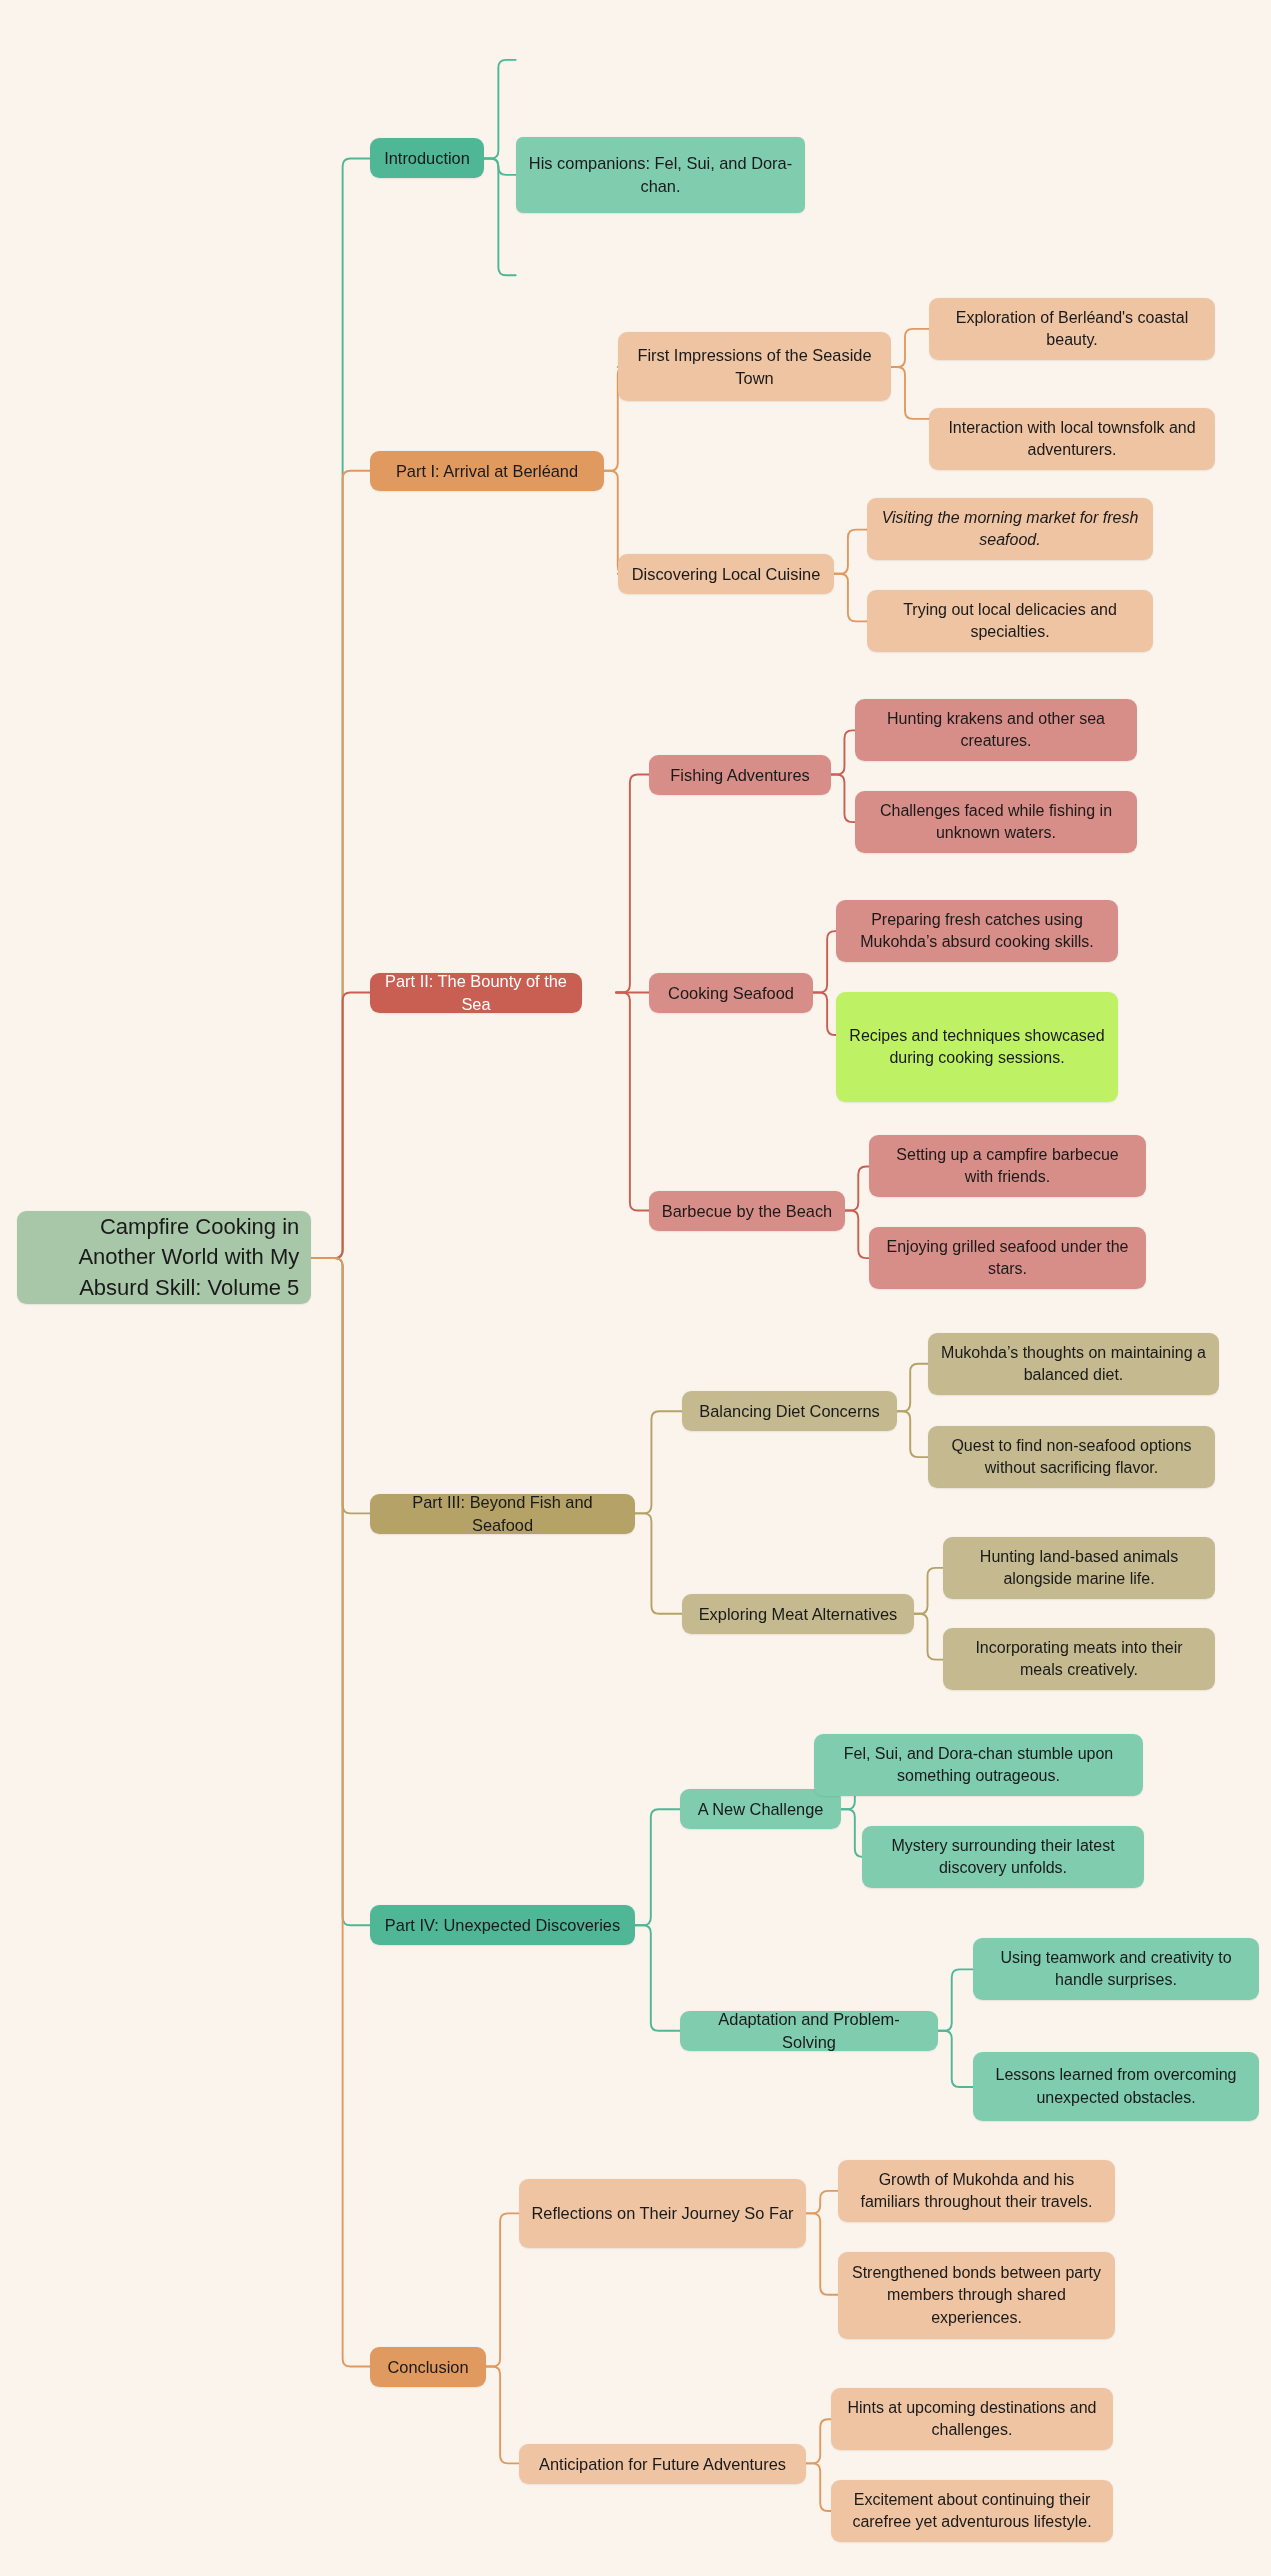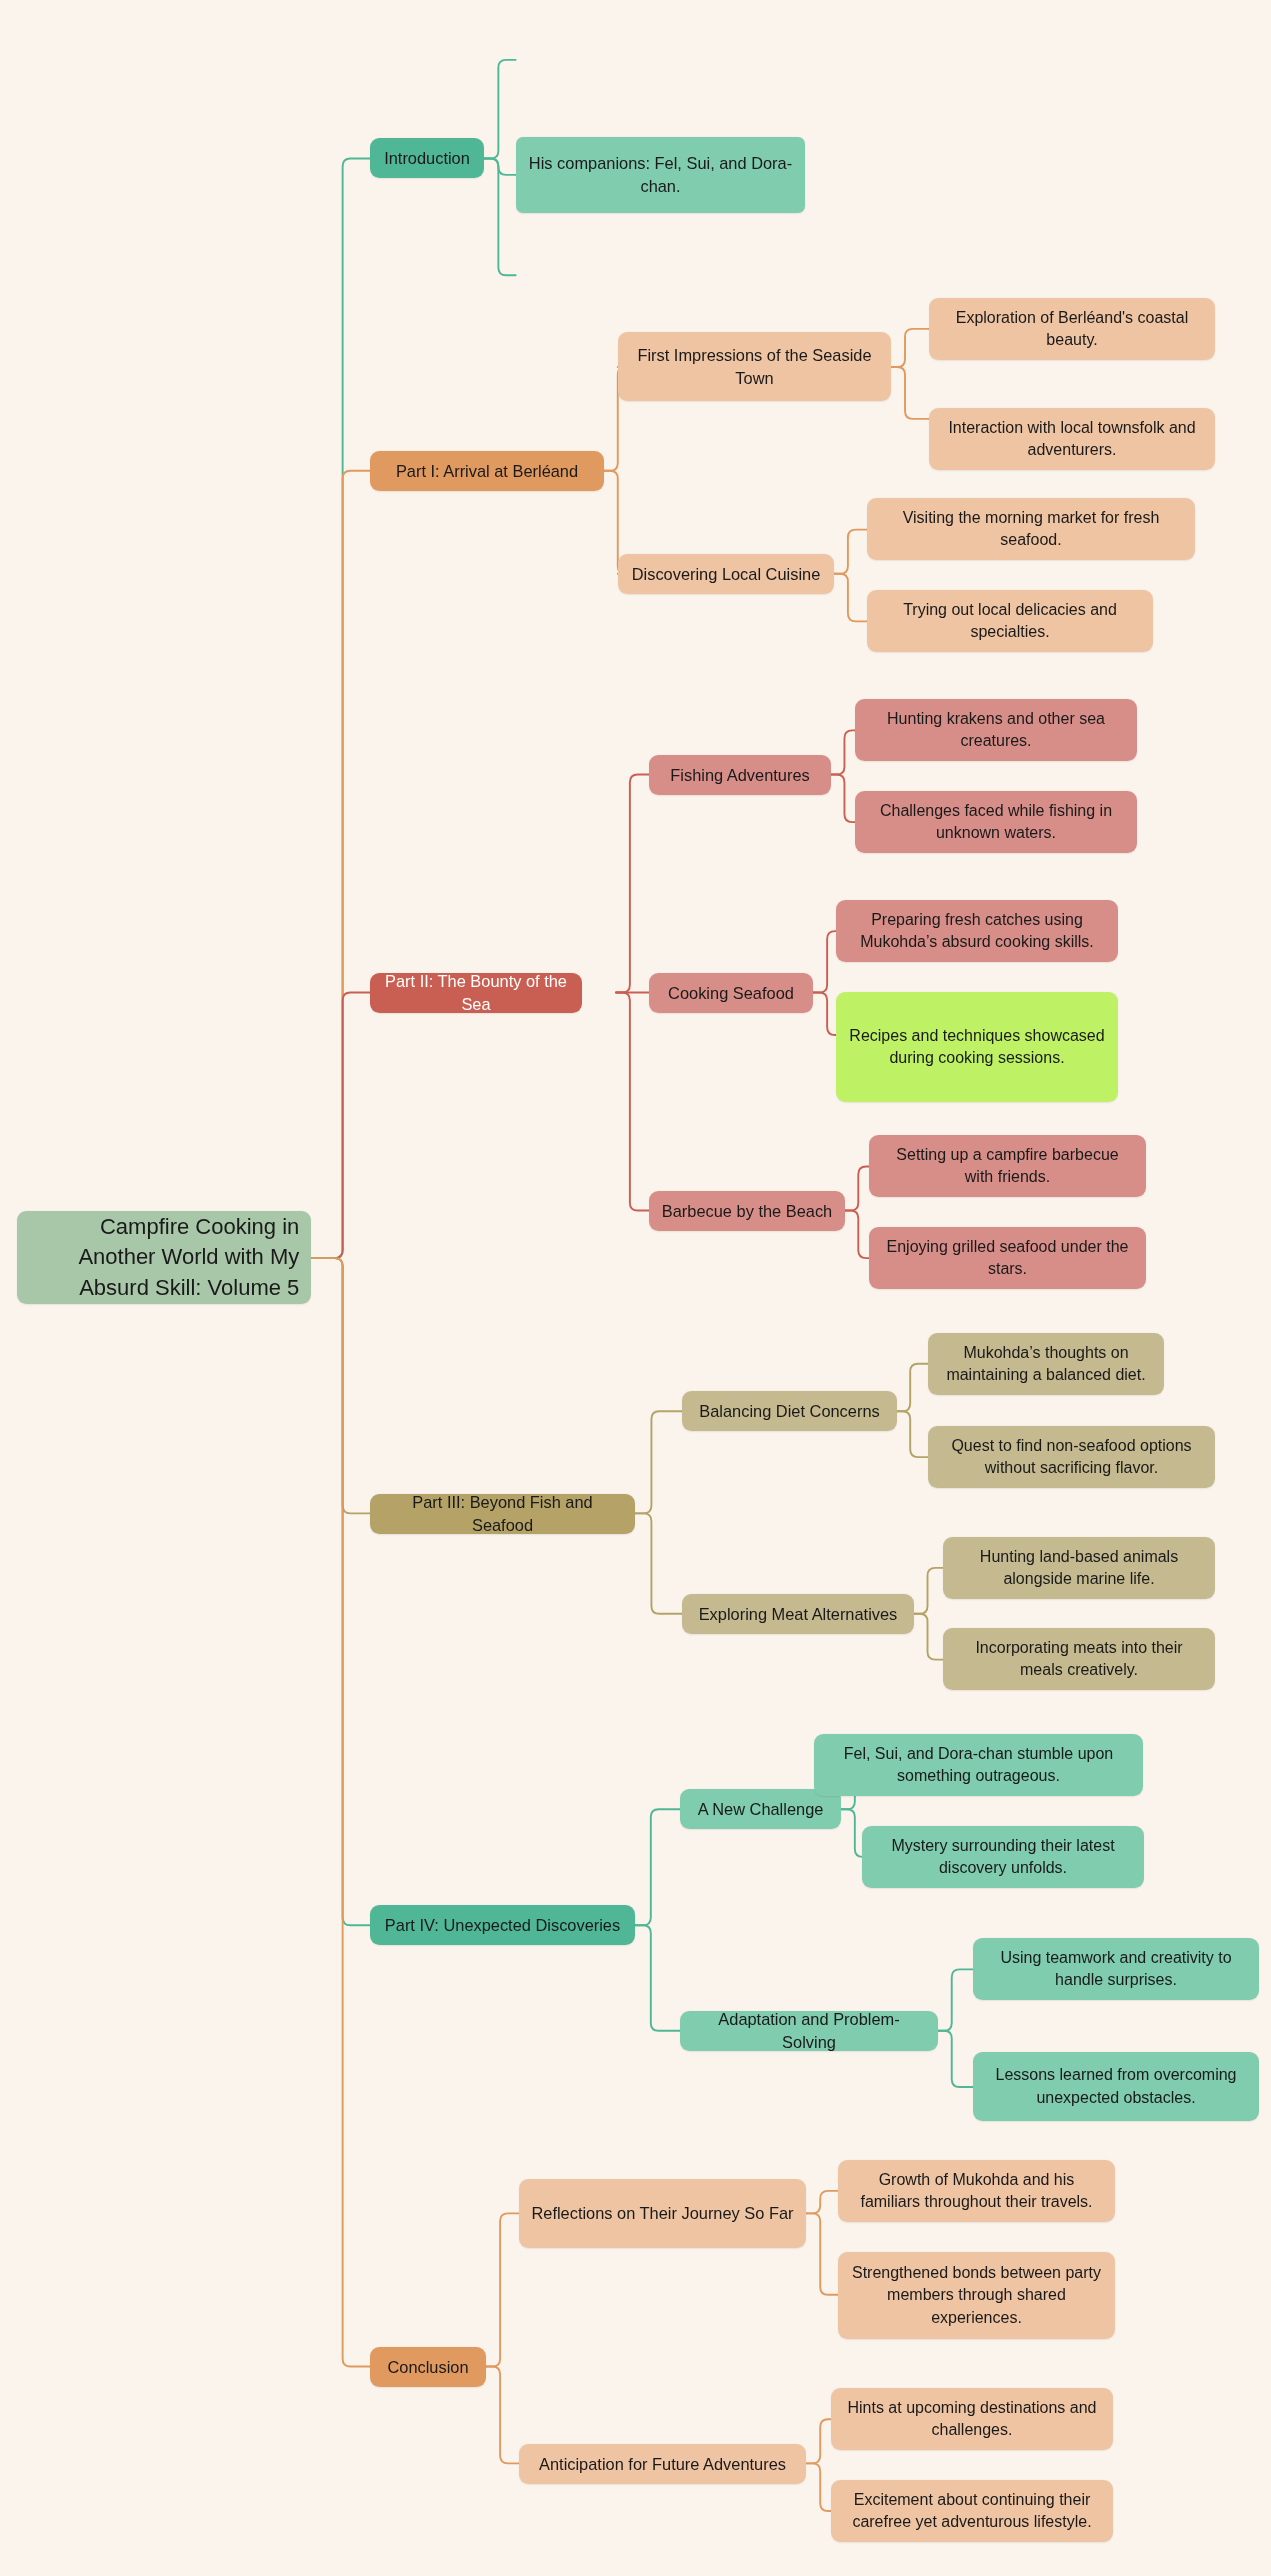--- a/index.html
+++ b/index.html
@@ -97,21 +97,21 @@
   </div>
   <div class="node lvl3" style="left:929px;top:298px;width:286px;height:62px;background:#eec4a3;">
     <span>Exploration of Berléand's coastal beauty.</span>
   </div>
   <div class="node lvl3" style="left:929px;top:388px;width:286px;height:62px;background:#eec4a3;margin-top:20px;">
     <span>Interaction with local townsfolk and adventurers.</span>
   </div>
   <div class="node lvl2" style="left:618px;top:554px;width:216px;height:40px;background:#eec4a3;">
     <span>Discovering Local Cuisine</span>
   </div>
-  <div class="node lvl3" style="left:867px;top:498px;width:328px;height:62px;background:#eec4a3;">
+  <div class="node lvl3" style="left:867px;top:498px;width:286px;height:62px;background:#eec4a3;font-style:italic;">
     <span>Visiting the morning market for fresh seafood.</span>
   </div>
   <div class="node lvl3" style="left:867px;top:590px;width:286px;height:62px;background:#eec4a3;">
     <span>Trying out local delicacies and specialties.</span>
   </div>
 
   <div class="node lvl1 white-text" style="left:370px;top:973px;width:212px;height:40px;background:#c95f53;">
     <span>Part II: The Bounty of the Sea</span>
   </div>
   <div class="node lvl2" style="left:649px;top:755px;width:182px;height:40px;background:#d88e88;">
@@ -141,21 +141,21 @@
   <div class="node lvl3" style="left:869px;top:1227px;width:277px;height:62px;background:#d88e88;">
     <span>Enjoying grilled seafood under the stars.</span>
   </div>
 
   <div class="node lvl1" style="left:370px;top:1494px;width:265px;height:40px;background:#b4a267;">
     <span>Part III: Beyond Fish and Seafood</span>
   </div>
   <div class="node lvl2" style="left:682px;top:1391px;width:215px;height:40px;background:#c5b98f;">
     <span>Balancing Diet Concerns</span>
   </div>
-  <div class="node lvl3" style="left:928px;top:1333px;width:236px;height:62px;background:#c5b98f;">
+  <div class="node lvl3" style="left:928px;top:1333px;width:291px;height:62px;background:#c5b98f;">
     <span>Mukohda’s thoughts on maintaining a balanced diet.</span>
   </div>
   <div class="node lvl3" style="left:928px;top:1426px;width:287px;height:62px;background:#c5b98f;">
     <span>Quest to find non-seafood options without sacrificing flavor.</span>
   </div>
   <div class="node lvl2" style="left:682px;top:1594px;width:232px;height:40px;background:#c5b98f;">
     <span>Exploring Meat Alternatives</span>
   </div>
   <div class="node lvl3" style="left:943px;top:1537px;width:272px;height:62px;background:#c5b98f;">
     <span>Hunting land-based animals alongside marine life.</span>

